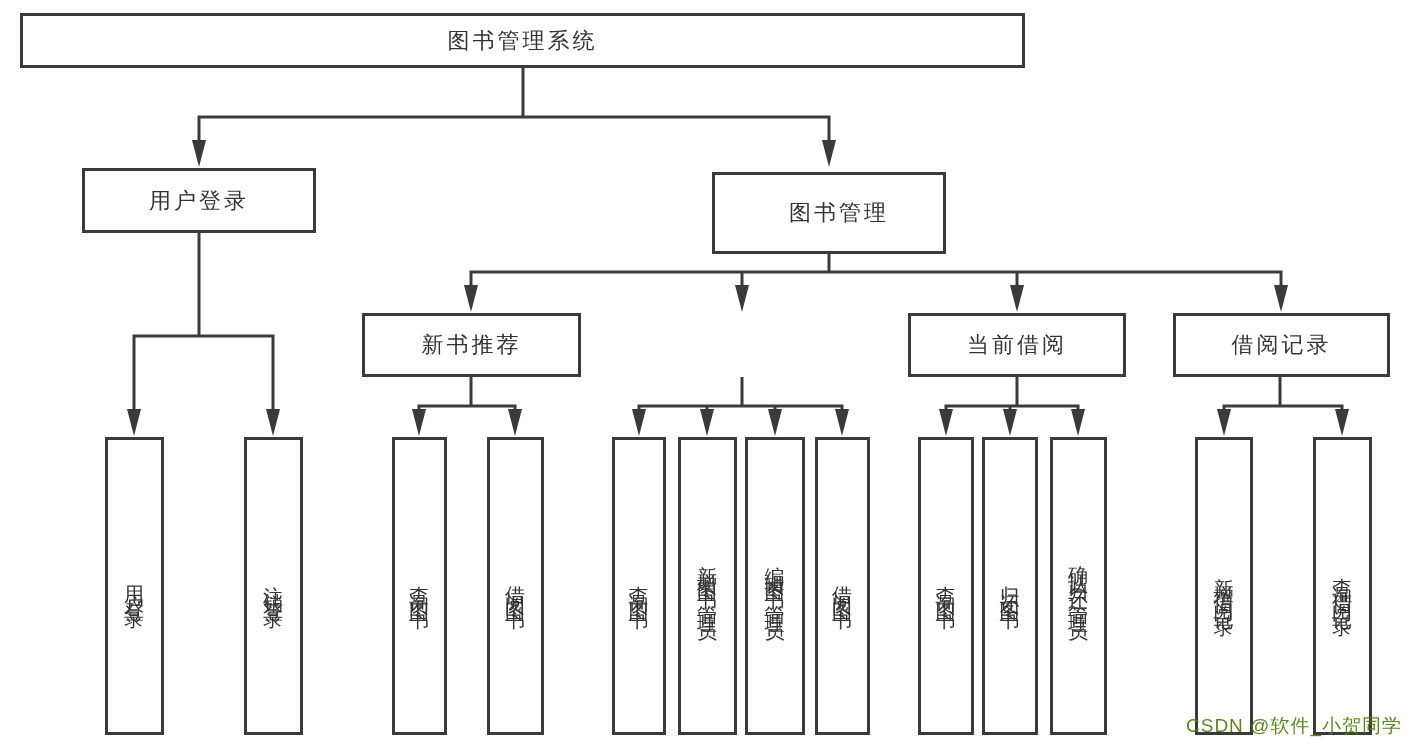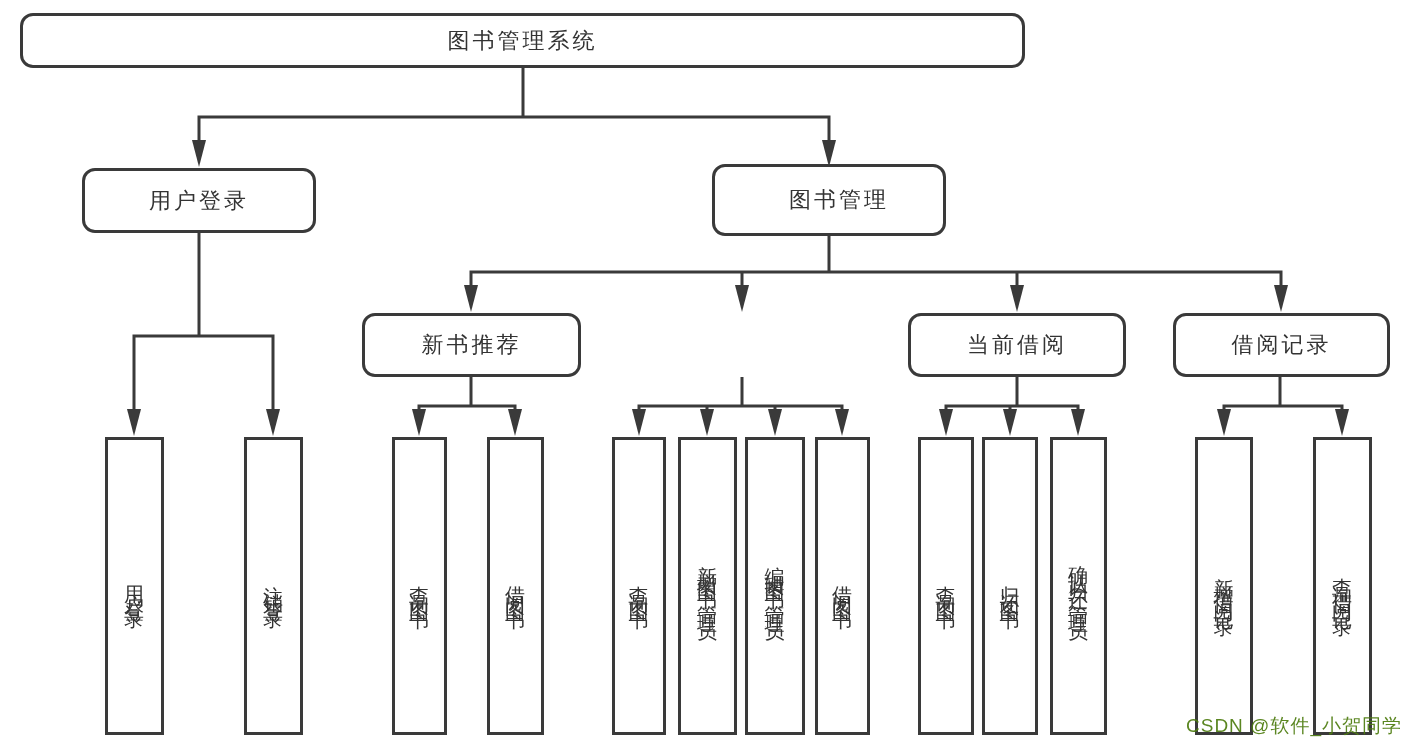--- a/index.html
+++ b/index.html
@@ -31,21 +31,20 @@
     display: flex;
     align-items: center;
     justify-content: center;
     color: #333333;
     z-index: 2;
   }
   .h-node {
     font-size: 22px;
     letter-spacing: 3px;
     white-space: nowrap;
-    border-radius: 13px;
   }
   .leaf {
     top: 437px;
     height: 298px;
     font-size: 20px;
   }
   .leaf .v-label {
     writing-mode: vertical-rl;
     letter-spacing: 8px;
     line-height: 1;
@@ -111,21 +110,21 @@
     </g>
   </svg>
 
   <div class="node h-node" style="left:20px; top:13px; width:1005px; height:55px;">
     <span>图书管理系统</span>
   </div>
 
   <div class="node h-node" style="left:82px; top:168px; width:234px; height:65px;">
     <span>用户登录</span>
   </div>
-  <div class="node h-node" style="left:712px; top:164px; width:234px; height:72px;padding-left:20px;">
+  <div class="node h-node" style="left:712px; top:172px; width:234px; height:82px;padding-left:20px;">
     <span>图书管理</span>
   </div>
 
   <div class="node h-node" style="left:362px; top:313px; width:219px; height:64px;text-align:right;">
     <span>新书推荐</span>
   </div>
   <div class="node h-node" style="left:908px; top:313px; width:218px; height:64px;">
     <span>当前借阅</span>
   </div>
   <div class="node h-node" style="left:1173px; top:313px; width:217px; height:64px;">

